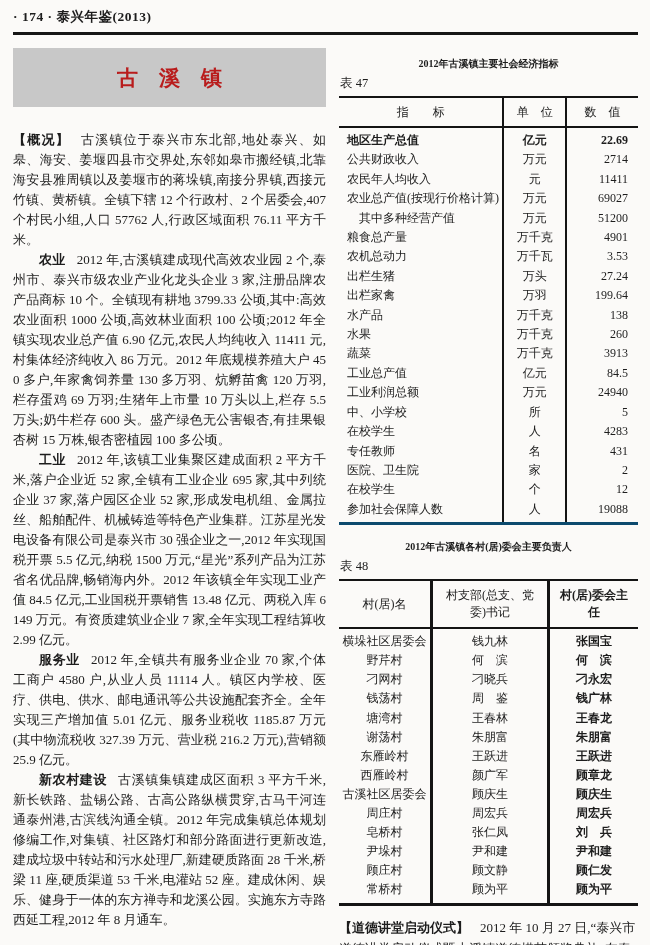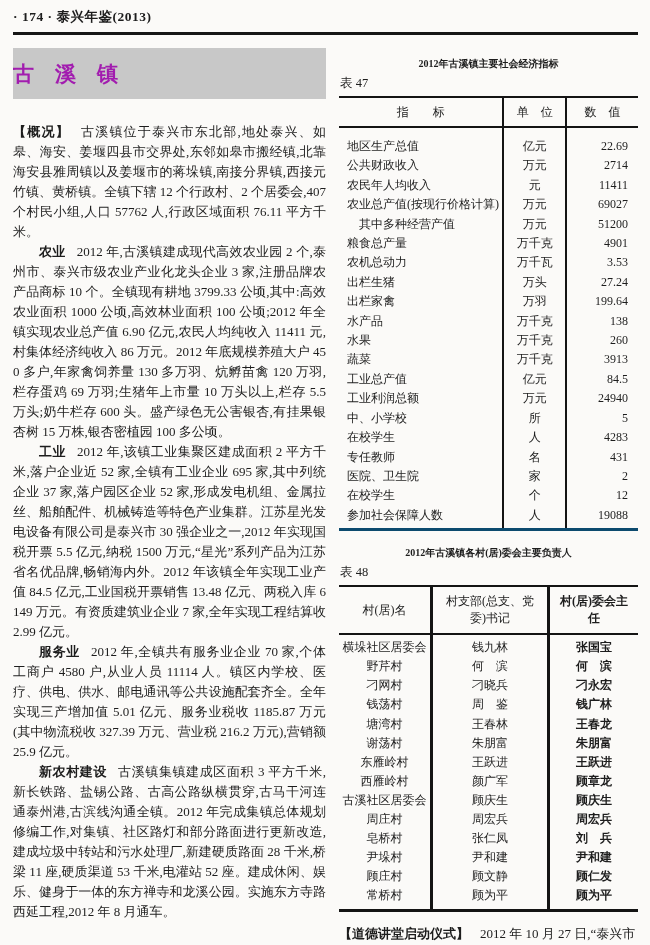--- a/index.html
+++ b/index.html
@@ -15,23 +15,23 @@
     overflow: hidden;
   }
   .page-header { font-size: 13.5px; font-weight: bold; letter-spacing: 0.5px; }
   .header-rule { border: 0; border-top: 3px solid #161616; margin-top: 6px; }
   .cols { display: flex; gap: 13px; margin-top: 13px; }
   .col-left { width: 313px; flex: none; }
   .col-right { flex: 1; min-width: 0; }
 
   .town-title-box {
     background: #c8c8c8;
-    height: 51px;
-    display: flex; align-items: center; 
-    font-size: 21px; font-weight: bold; color: #a21caf;
+    height: 59px;
+    display: flex; align-items: center; justify-content: center;
+    font-size: 21px; font-weight: bold; color: #b91c1c;
     margin-bottom: 23px;
   }
 
   .para {
     font-size: 13px; line-height: 20px;
     text-align: justify;
     word-break: break-all;
   }
   .para.indent { text-indent: 2em; }
   .plabel { font-weight: bold; margin-right: 0.85em; }
@@ -44,21 +44,21 @@
 
   .t47 { border-top: 2px solid #141414; border-bottom: 3px solid #0c4a6e; }
   .t47 thead th { border-bottom: 2px solid #141414; padding: 6px 2px 5px; text-align: center; }
   .t47 .c1 { width: 55%; border-right: 2px solid #141414; }
   .t47 .c2 { width: 21%; border-right: 2px solid #141414; }
   .t47 .c3 { width: 24%; }
   .t47 tbody td { line-height: 19.4px; padding: 0 2px; }
   .t47 tbody .c1 { text-align: left; padding-left: 8px; }
   .t47 tbody .c2 { text-align: center; }
   .t47 tbody .c3 { text-align: right; padding-right: 10px; }
-  .t47 tbody tr:first-child td { padding-top: 9px; }
+  .t47 tbody tr:first-child td { padding-top: 3px; font-weight: bold; }
   .t47 tbody tr:last-child td { padding-bottom: 3px; }
 
   .t48 { border-top: 2px solid #141414; border-bottom: 3px solid #141414; margin-top: 2px; }
   .t48 thead th { border-bottom: 2px solid #141414; padding: 6px 8px; text-align: center; line-height: 17px; }
   .t48 .c1 { width: 31%; border-right: 3px solid #141414; }
   .t48 .c2 { width: 39%; border-right: 3px solid #141414; }
   .t48 .c3 { width: 30%; font-weight: bold; }
   .t48 tbody td { text-align: center; line-height: 19.1px; padding: 0 2px; }
   .t48 tbody tr:first-child td { padding-top: 3px; }
   .t48 tbody tr:last-child td { padding-bottom: 4px; }

